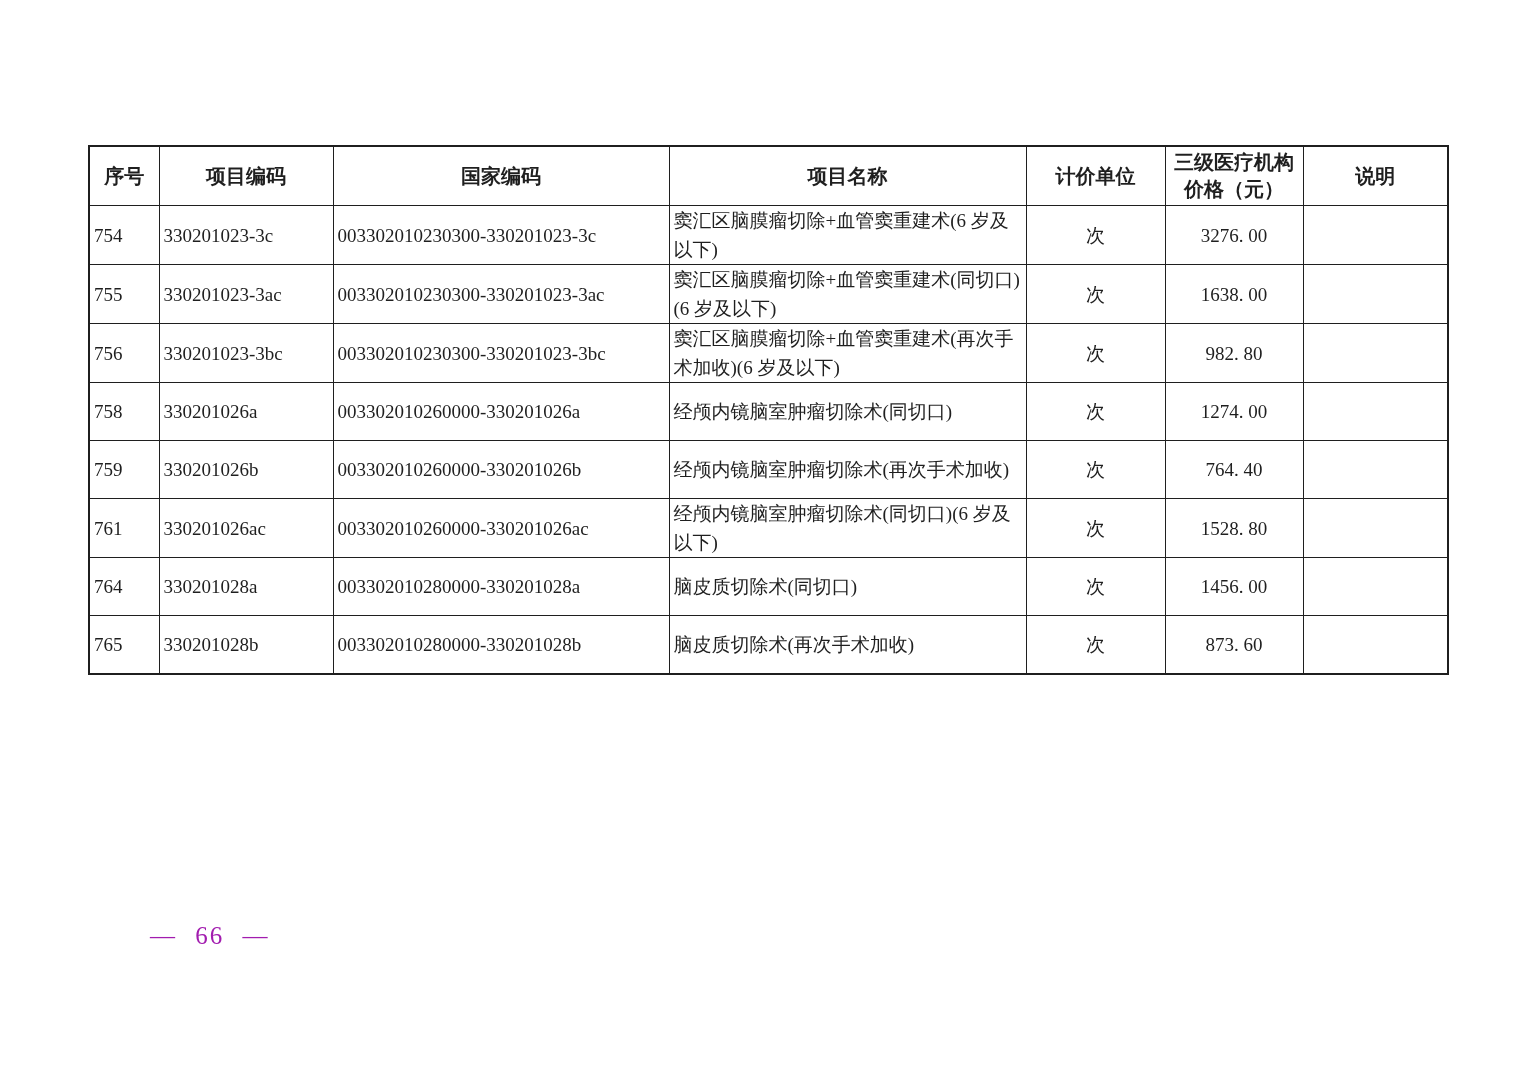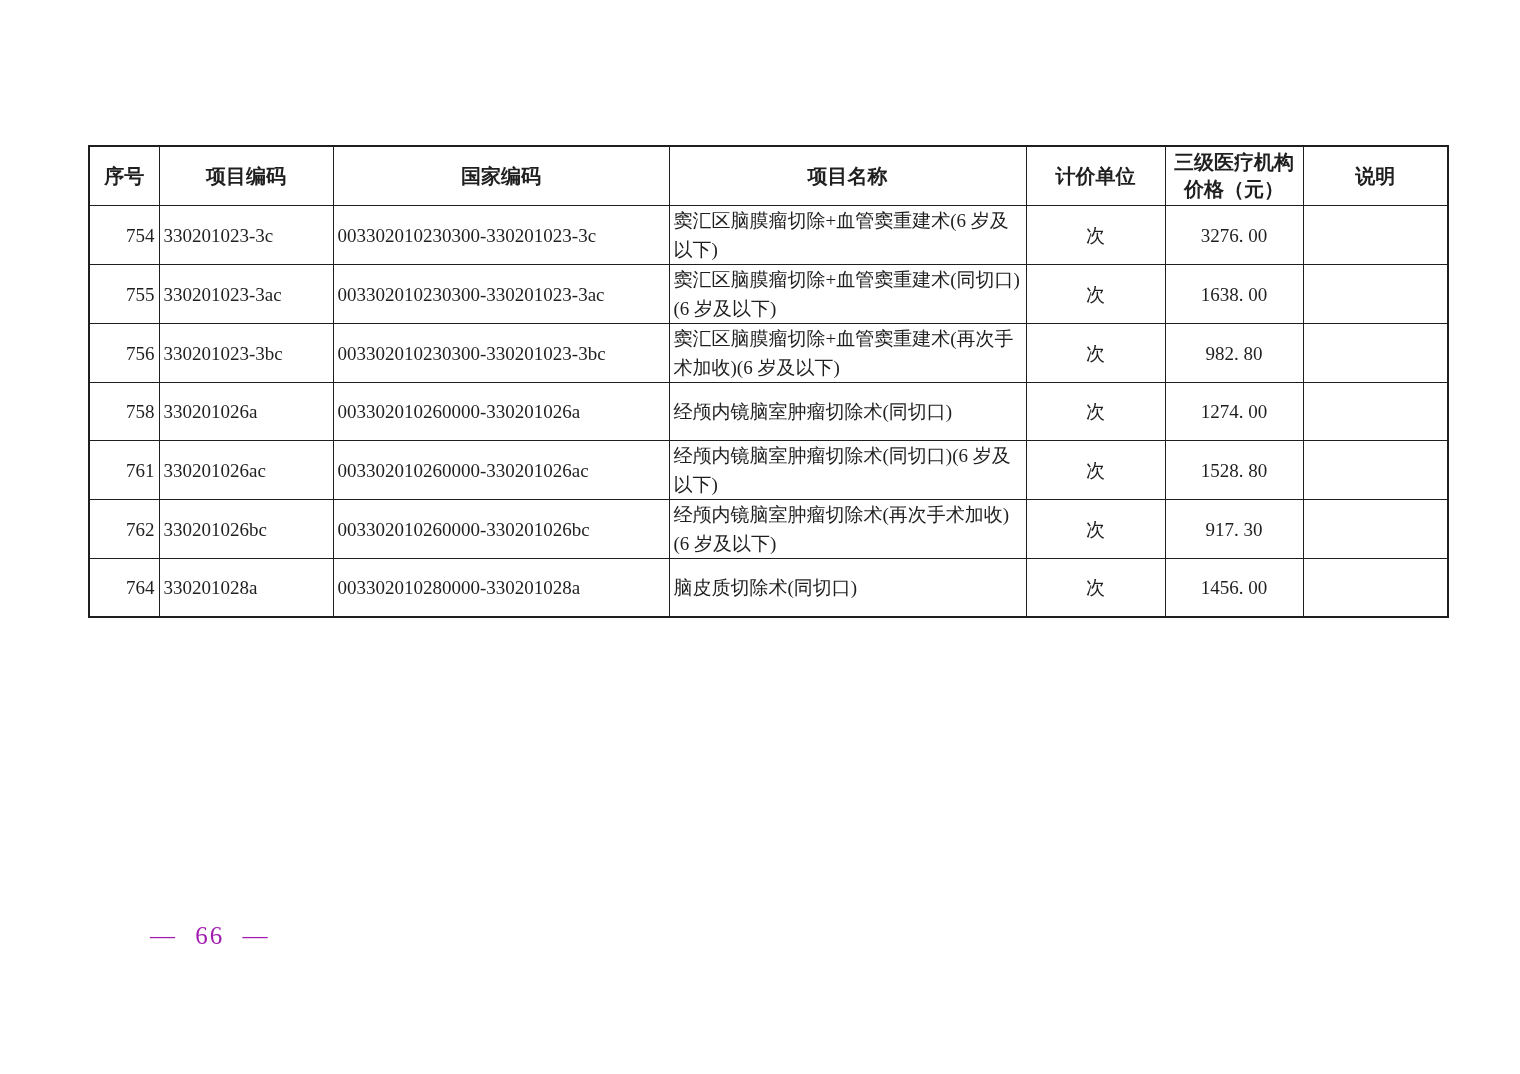--- a/index.html
+++ b/index.html
@@ -40,21 +40,21 @@
     height: 58px;
     padding: 0 4px;
     line-height: 27px;
   }
   table.pricing td {
     font-size: 19px;
     height: 57px;
     padding: 0 4px;
     line-height: 29px;
   }
-  td.c-seq   { text-align: right; }
+  td.c-seq   { text-align: left; }
   td.c-item_code,
   td.c-national_code { text-align: left; padding-left: 3px; }
   td.c-name  { text-align: left; word-break: break-all; }
   td.c-unit  { text-align: center; }
   td.c-price { text-align: center; }
   td.c-note  { text-align: center; }
   .page-number {
     position: absolute;
     left: 150px;
     top: 922px;
@@ -122,44 +122,53 @@
         <tr>
           <td class="c-seq">758</td>
           <td class="c-item_code">330201026a</td>
           <td class="c-national_code">003302010260000-330201026a</td>
           <td class="c-name">经颅内镜脑室肿瘤切除术(同切口)</td>
           <td class="c-unit">次</td>
           <td class="c-price">1274. 00</td>
           <td class="c-note"></td>
         </tr>
         <tr>
+          <td class="c-seq">759</td>
+          <td class="c-item_code">330201026b</td>
+          <td class="c-national_code">003302010260000-330201026b</td>
+          <td class="c-name">经颅内镜脑室肿瘤切除术(再次手术加收)</td>
+          <td class="c-unit">次</td>
+          <td class="c-price">764. 40</td>
+          <td class="c-note"></td>
+        </tr>
+        <tr>
           <td class="c-seq">761</td>
           <td class="c-item_code">330201026ac</td>
           <td class="c-national_code">003302010260000-330201026ac</td>
           <td class="c-name">经颅内镜脑室肿瘤切除术(同切口)(6 岁及以下)</td>
           <td class="c-unit">次</td>
           <td class="c-price">1528. 80</td>
-          <td class="c-note"></td>
-        </tr>
-        <tr>
-          <td class="c-seq">762</td>
-          <td class="c-item_code">330201026bc</td>
-          <td class="c-national_code">003302010260000-330201026bc</td>
-          <td class="c-name">经颅内镜脑室肿瘤切除术(再次手术加收)(6 岁及以下)</td>
-          <td class="c-unit">次</td>
-          <td class="c-price">917. 30</td>
           <td class="c-note"></td>
         </tr>
         <tr>
           <td class="c-seq">764</td>
           <td class="c-item_code">330201028a</td>
           <td class="c-national_code">003302010280000-330201028a</td>
           <td class="c-name">脑皮质切除术(同切口)</td>
           <td class="c-unit">次</td>
           <td class="c-price">1456. 00</td>
           <td class="c-note"></td>
         </tr>
+        <tr>
+          <td class="c-seq">765</td>
+          <td class="c-item_code">330201028b</td>
+          <td class="c-national_code">003302010280000-330201028b</td>
+          <td class="c-name">脑皮质切除术(再次手术加收)</td>
+          <td class="c-unit">次</td>
+          <td class="c-price">873. 60</td>
+          <td class="c-note"></td>
+        </tr>
       </tbody>
   </table>
 
   <div class="page-number">— 66 —</div>
 
 </div>
 
 </body></html>

